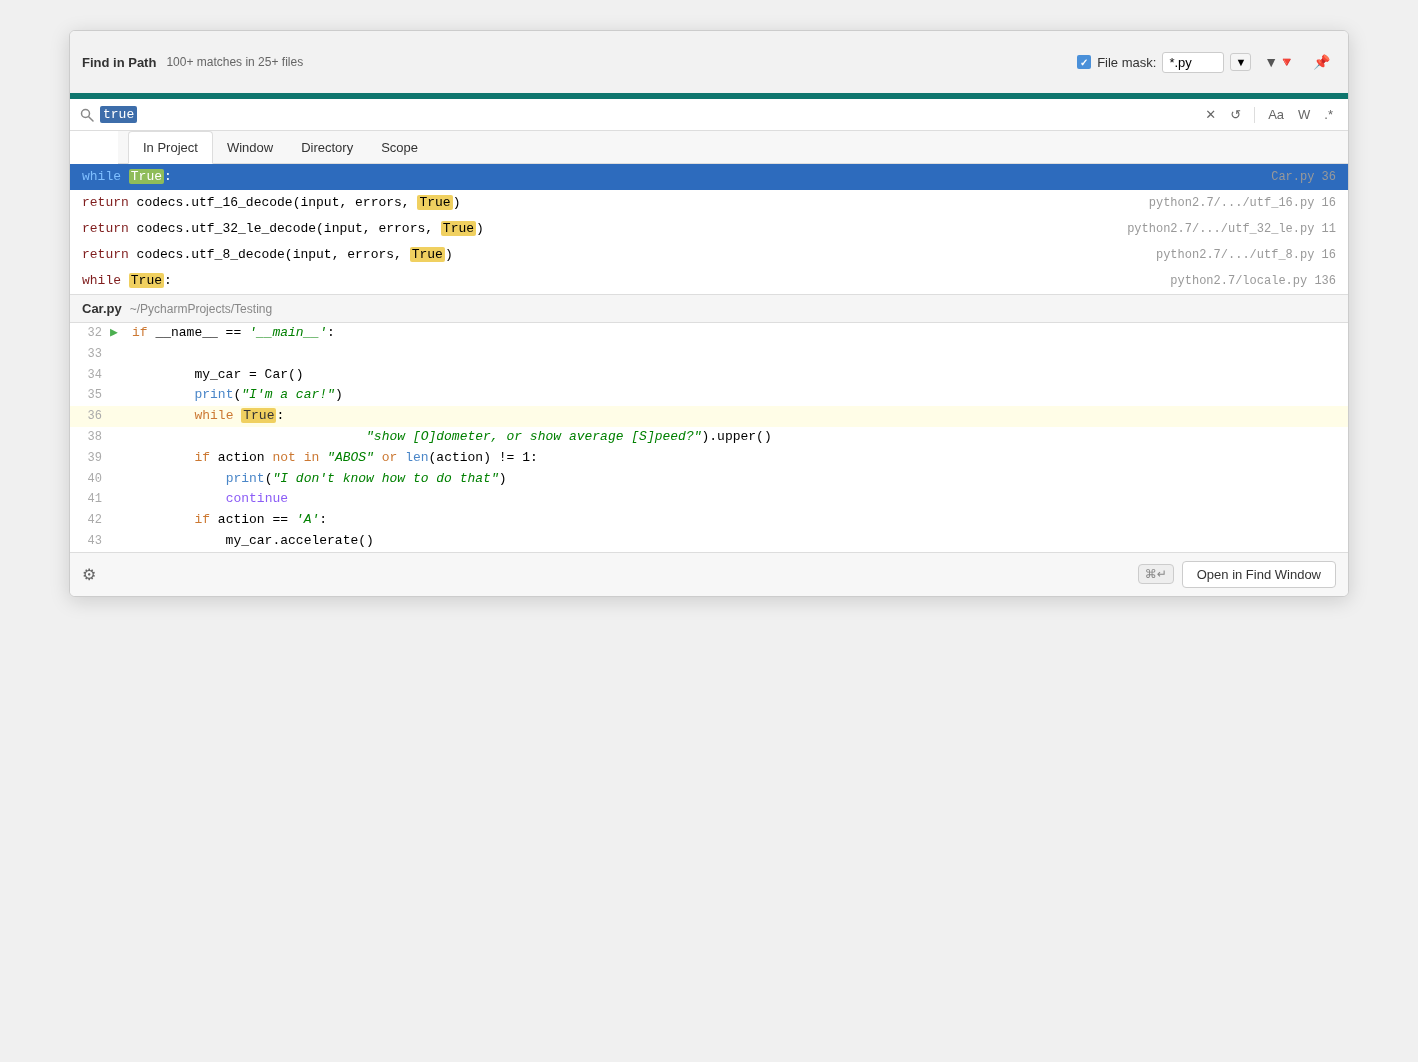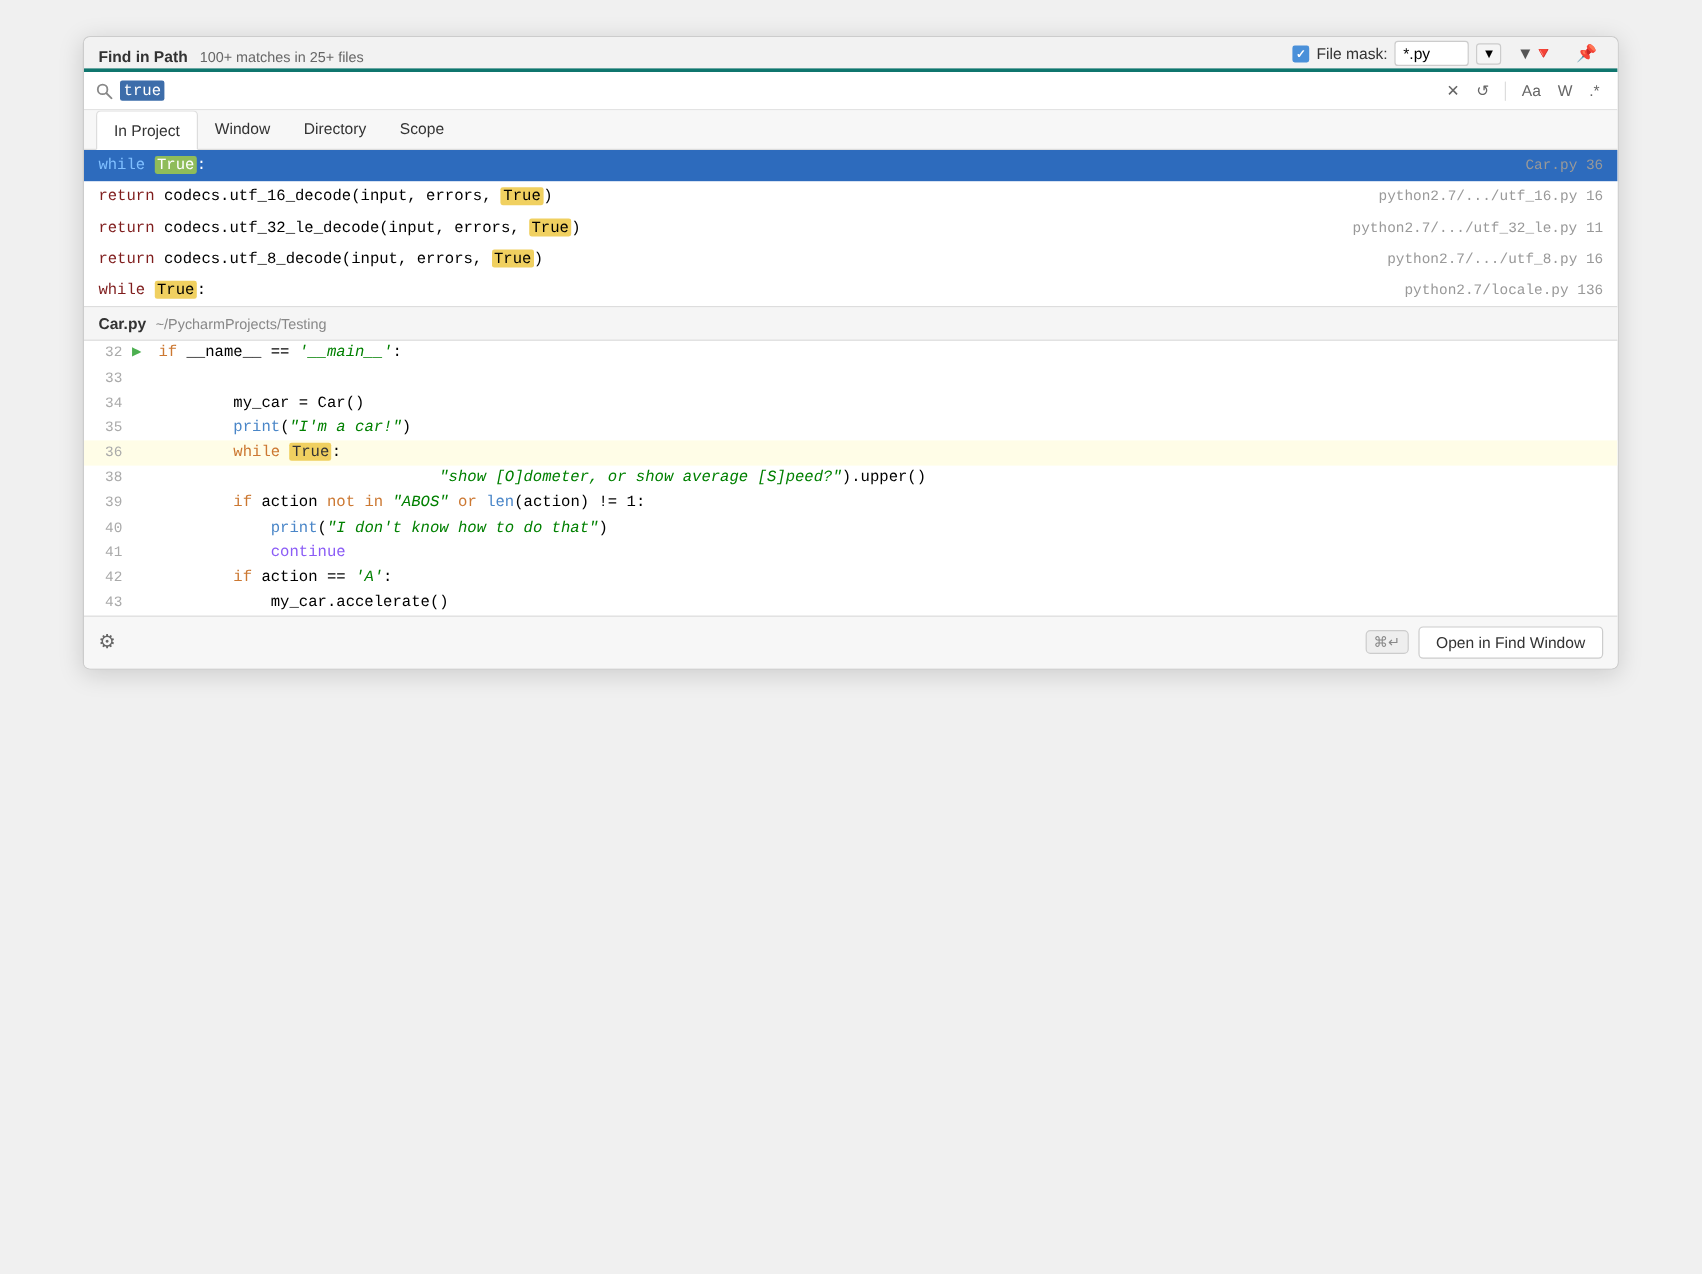--- a/index.html
+++ b/index.html
@@ -17,24 +17,24 @@
       background: #fff;
       border: 1px solid #ccc;
       border-radius: 6px;
       overflow: hidden;
       box-shadow: 0 4px 20px rgba(0,0,0,0.15);
     }
 
     
     .header-bar {
       display: flex;
-      align-items: flex-end;
-      padding: 2px 12px;
+      align-items: center;
+      padding: 20px 12px;
       background: #f2f2f2;
-      border-bottom: 3px solid #0f766e;
+      border-bottom: 6px solid #0f766e;
       gap: 8px;
     }
     .header-title {
       font-weight: 600;
       font-size: 13px;
       color: #333;
     }
     .header-matches {
       font-size: 12px;
       color: #666;
@@ -133,25 +133,26 @@
     .divider-v {
       width: 1px;
       height: 16px;
       background: #ddd;
       margin: 0 4px;
     }
 
     
     .tabs-bar {
       display: flex;
-      align-items: flex-start;
+      align-items: center;
       padding: 0 10px;
       background: #f7f7f7;
       border-bottom: 1px solid #ddd;
       gap: 0;
+      margin-left: 48px;
     }
     .tab {
       padding: 8px 14px;
       font-size: 13px;
       cursor: pointer;
       color: #333;
       border-radius: 4px 4px 0 0;
       position: relative;
     }
     .tab.active {

